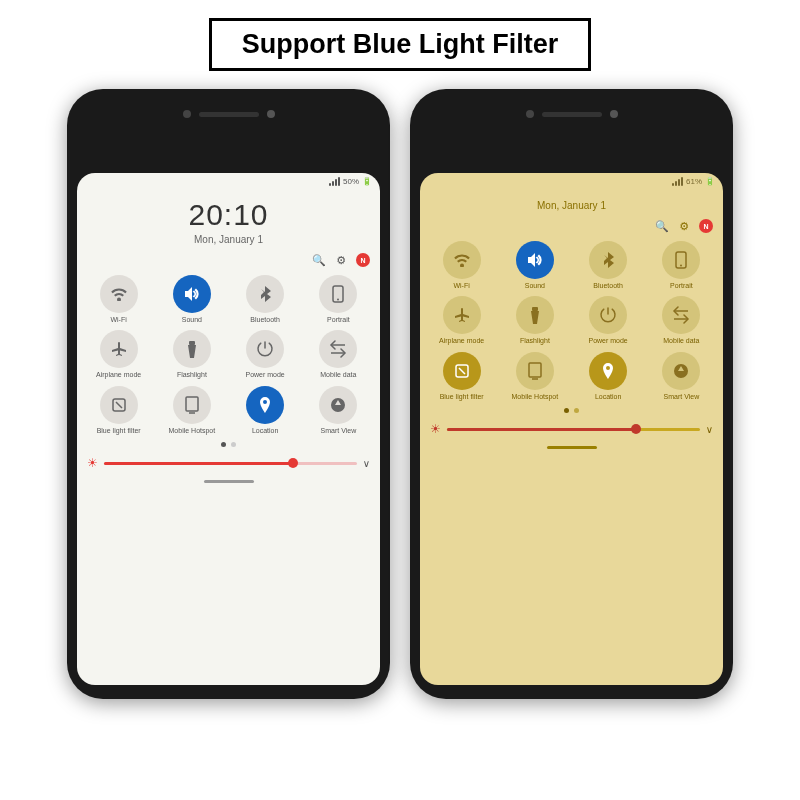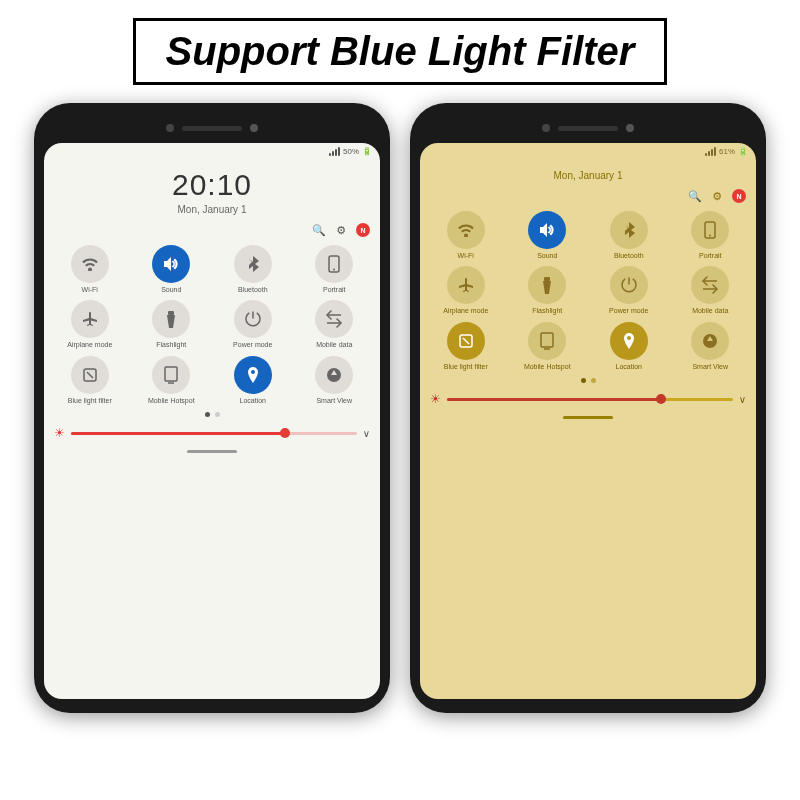--- a/index.html
+++ b/index.html
@@ -15,47 +15,47 @@
     }
 
     
     .header-banner {
       border: 3px solid #000;
       margin: 18px auto 18px;
       padding: 8px 30px;
       display: inline-block;
     }
     .header-banner h1 {
-      font-size: 40px;
+      font-size: 27px;
       font-weight: 900;
-      font-style: italic;
       color: #000;
       white-space: nowrap;
     }
 
     
     .phones-container {
       display: flex;
       gap: 20px;
       justify-content: center;
       align-items: flex-start;
       margin-top: 0;
     }
 
     
     .phone {
-      width: 356px;
+      width: 323px;
       height: 610px;
       background: #1a1a1a;
       border-radius: 36px;
       padding: 14px 10px;
       display: flex;
       flex-direction: column;
       position: relative;
       box-shadow: 0 4px 20px rgba(0,0,0,0.4);
+      gap: 44px;
     }
 
     
     .phone-top-bar {
       display: flex;
       justify-content: center;
       align-items: center;
       height: 22px;
       gap: 8px;
       margin-bottom: 4px;

